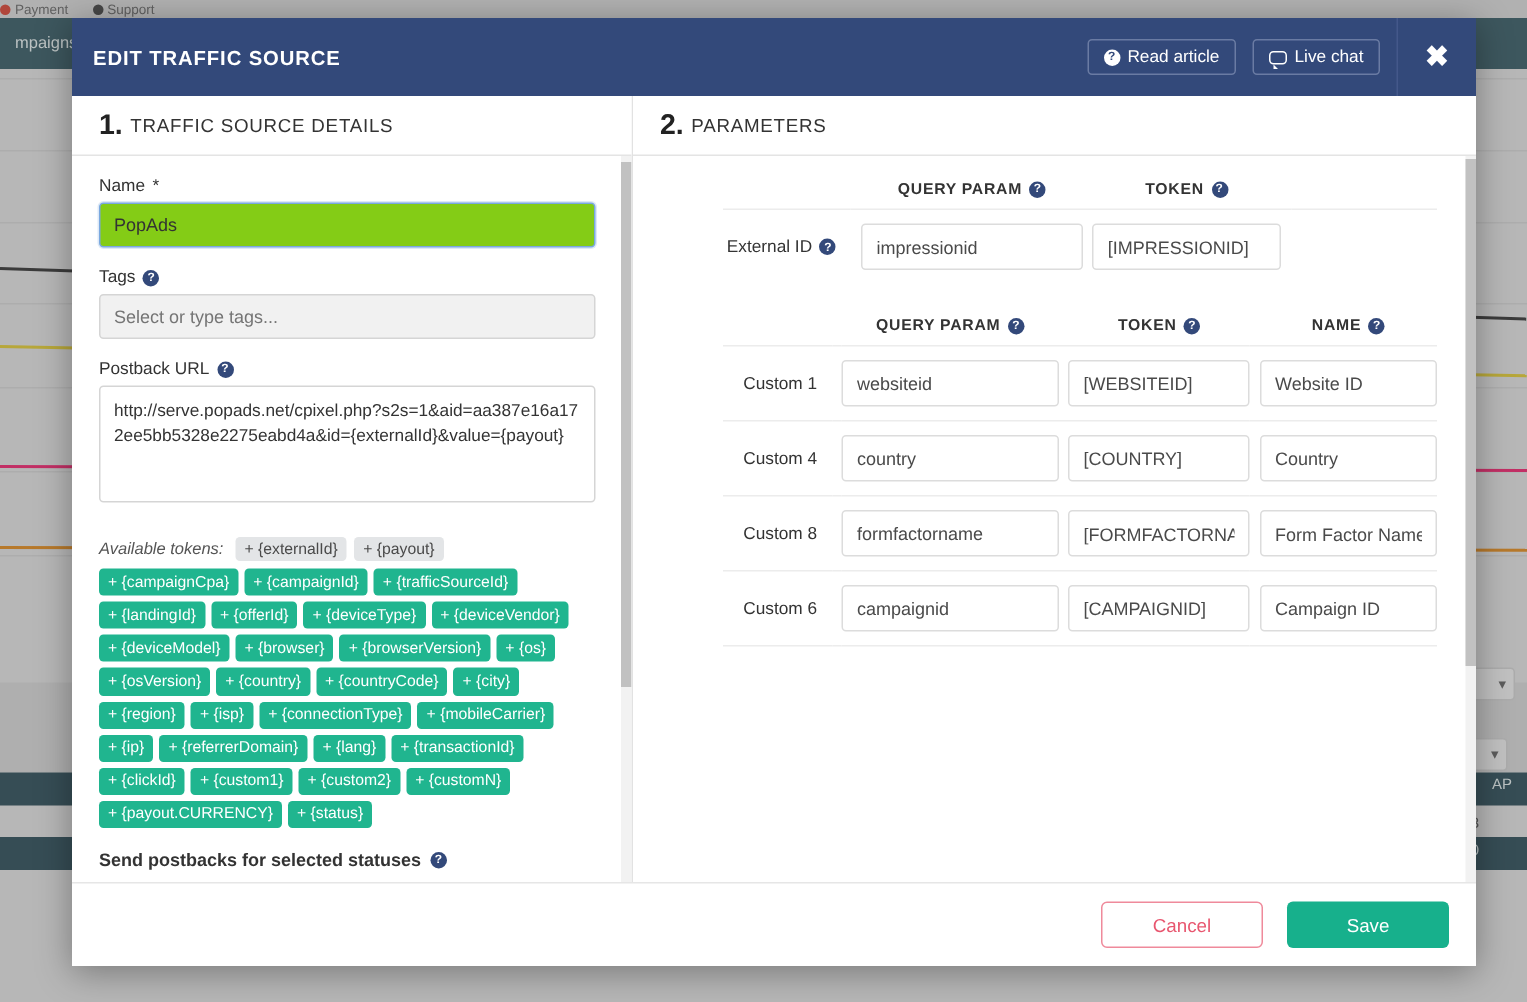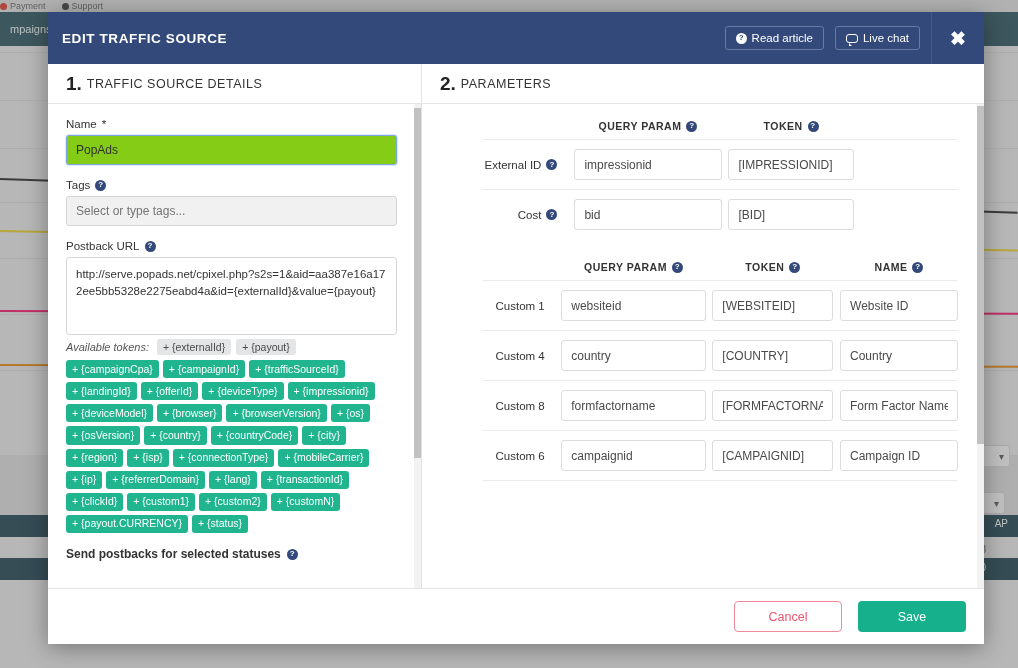--- a/index.html
+++ b/index.html
@@ -129,21 +129,21 @@
   .inp.focused { border: 1px solid #7aa8e0; box-shadow: 0 0 0 1px rgba(122,168,224,0.25); }
   .inp.disabledlook { background: #f1f1f1; color: #a5a5a5; }
   .ta {
     width: 331px; height: 78px; border: 1px solid #d5d5d5; border-radius: 3px;
     padding: 8px 9px; font-size: 11.5px; color: #333; background: #fff;
     line-height: 1.45; resize: none; overflow: hidden; word-break: break-all;
     font-family: "Liberation Sans", sans-serif;
   }
   .spacer14 { height: 14px; }
 
-  .tokens-row1 { display: flex; align-items: center; flex-wrap: wrap; gap: 5px; margin-top: 0; }
+  .tokens-row1 { display: flex; align-items: center; flex-wrap: wrap; gap: 5px; margin-top: 18px; }
   .tok-caption { font-size: 11px; color: #555; font-style: italic; margin-right: 3px; }
   .chip-grey {
     background: #e3e5e7; color: #4a4a4a; border-radius: 3px;
     font-size: 10.5px; padding: 2px 6px; white-space: nowrap; cursor: pointer;
   }
   .chips { display: flex; flex-wrap: wrap; gap: 4px; margin-top: 5px; width: 340px; }
   .chip-green {
     background: #20b58f; color: #fff; border-radius: 3px;
     font-size: 10.5px; padding: 2.5px 6px; white-space: nowrap; cursor: pointer;
     line-height: 1.25;
@@ -298,21 +298,21 @@
             <span class="chip-grey">+ {payout}</span>
           </div>
 
           <div class="chips" id="token-chips">
               <span class="chip-green">+ {campaignCpa}</span>
               <span class="chip-green">+ {campaignId}</span>
               <span class="chip-green">+ {trafficSourceId}</span>
               <span class="chip-green">+ {landingId}</span>
               <span class="chip-green">+ {offerId}</span>
               <span class="chip-green">+ {deviceType}</span>
-              <span class="chip-green">+ {impressionid}</span>
+              <span class="chip-green">+ {deviceVendor}</span>
               <span class="chip-green">+ {deviceModel}</span>
               <span class="chip-green">+ {browser}</span>
               <span class="chip-green">+ {browserVersion}</span>
               <span class="chip-green">+ {os}</span>
               <span class="chip-green">+ {osVersion}</span>
               <span class="chip-green">+ {country}</span>
               <span class="chip-green">+ {countryCode}</span>
               <span class="chip-green">+ {city}</span>
               <span class="chip-green">+ {region}</span>
               <span class="chip-green">+ {isp}</span>
@@ -378,34 +378,20 @@
                   <td class="c-label">
                     <div class="rowlabel">
                       <span>External ID</span>
                       <span class="help-dot">?</span>
                     </div>
                   </td>
                   <td class="c-gap"></td>
                   <td class="c-f"><input class="cellinp" value="impressionid" style=""></td>
                   <td class="c-gap"></td>
                   <td class="c-f"><input class="cellinp" value="[IMPRESSIONID]" style=""></td>
-                  <td class="c-gap"></td>
-                  <td class="c-f"></td>
-                </tr>
-                <tr>
-                  <td class="c-label">
-                    <div class="rowlabel">
-                      <span>Cost</span>
-                      <span class="help-dot">?</span>
-                    </div>
-                  </td>
-                  <td class="c-gap"></td>
-                  <td class="c-f"><input class="cellinp" value="bid" style=""></td>
-                  <td class="c-gap"></td>
-                  <td class="c-f"><input class="cellinp" value="[BID]" style=""></td>
                   <td class="c-gap"></td>
                   <td class="c-f"></td>
                 </tr>
               </tbody>
           </table>
 
           <div class="group-gap"></div>
 
           <table class="ptable">
             <tbody>

